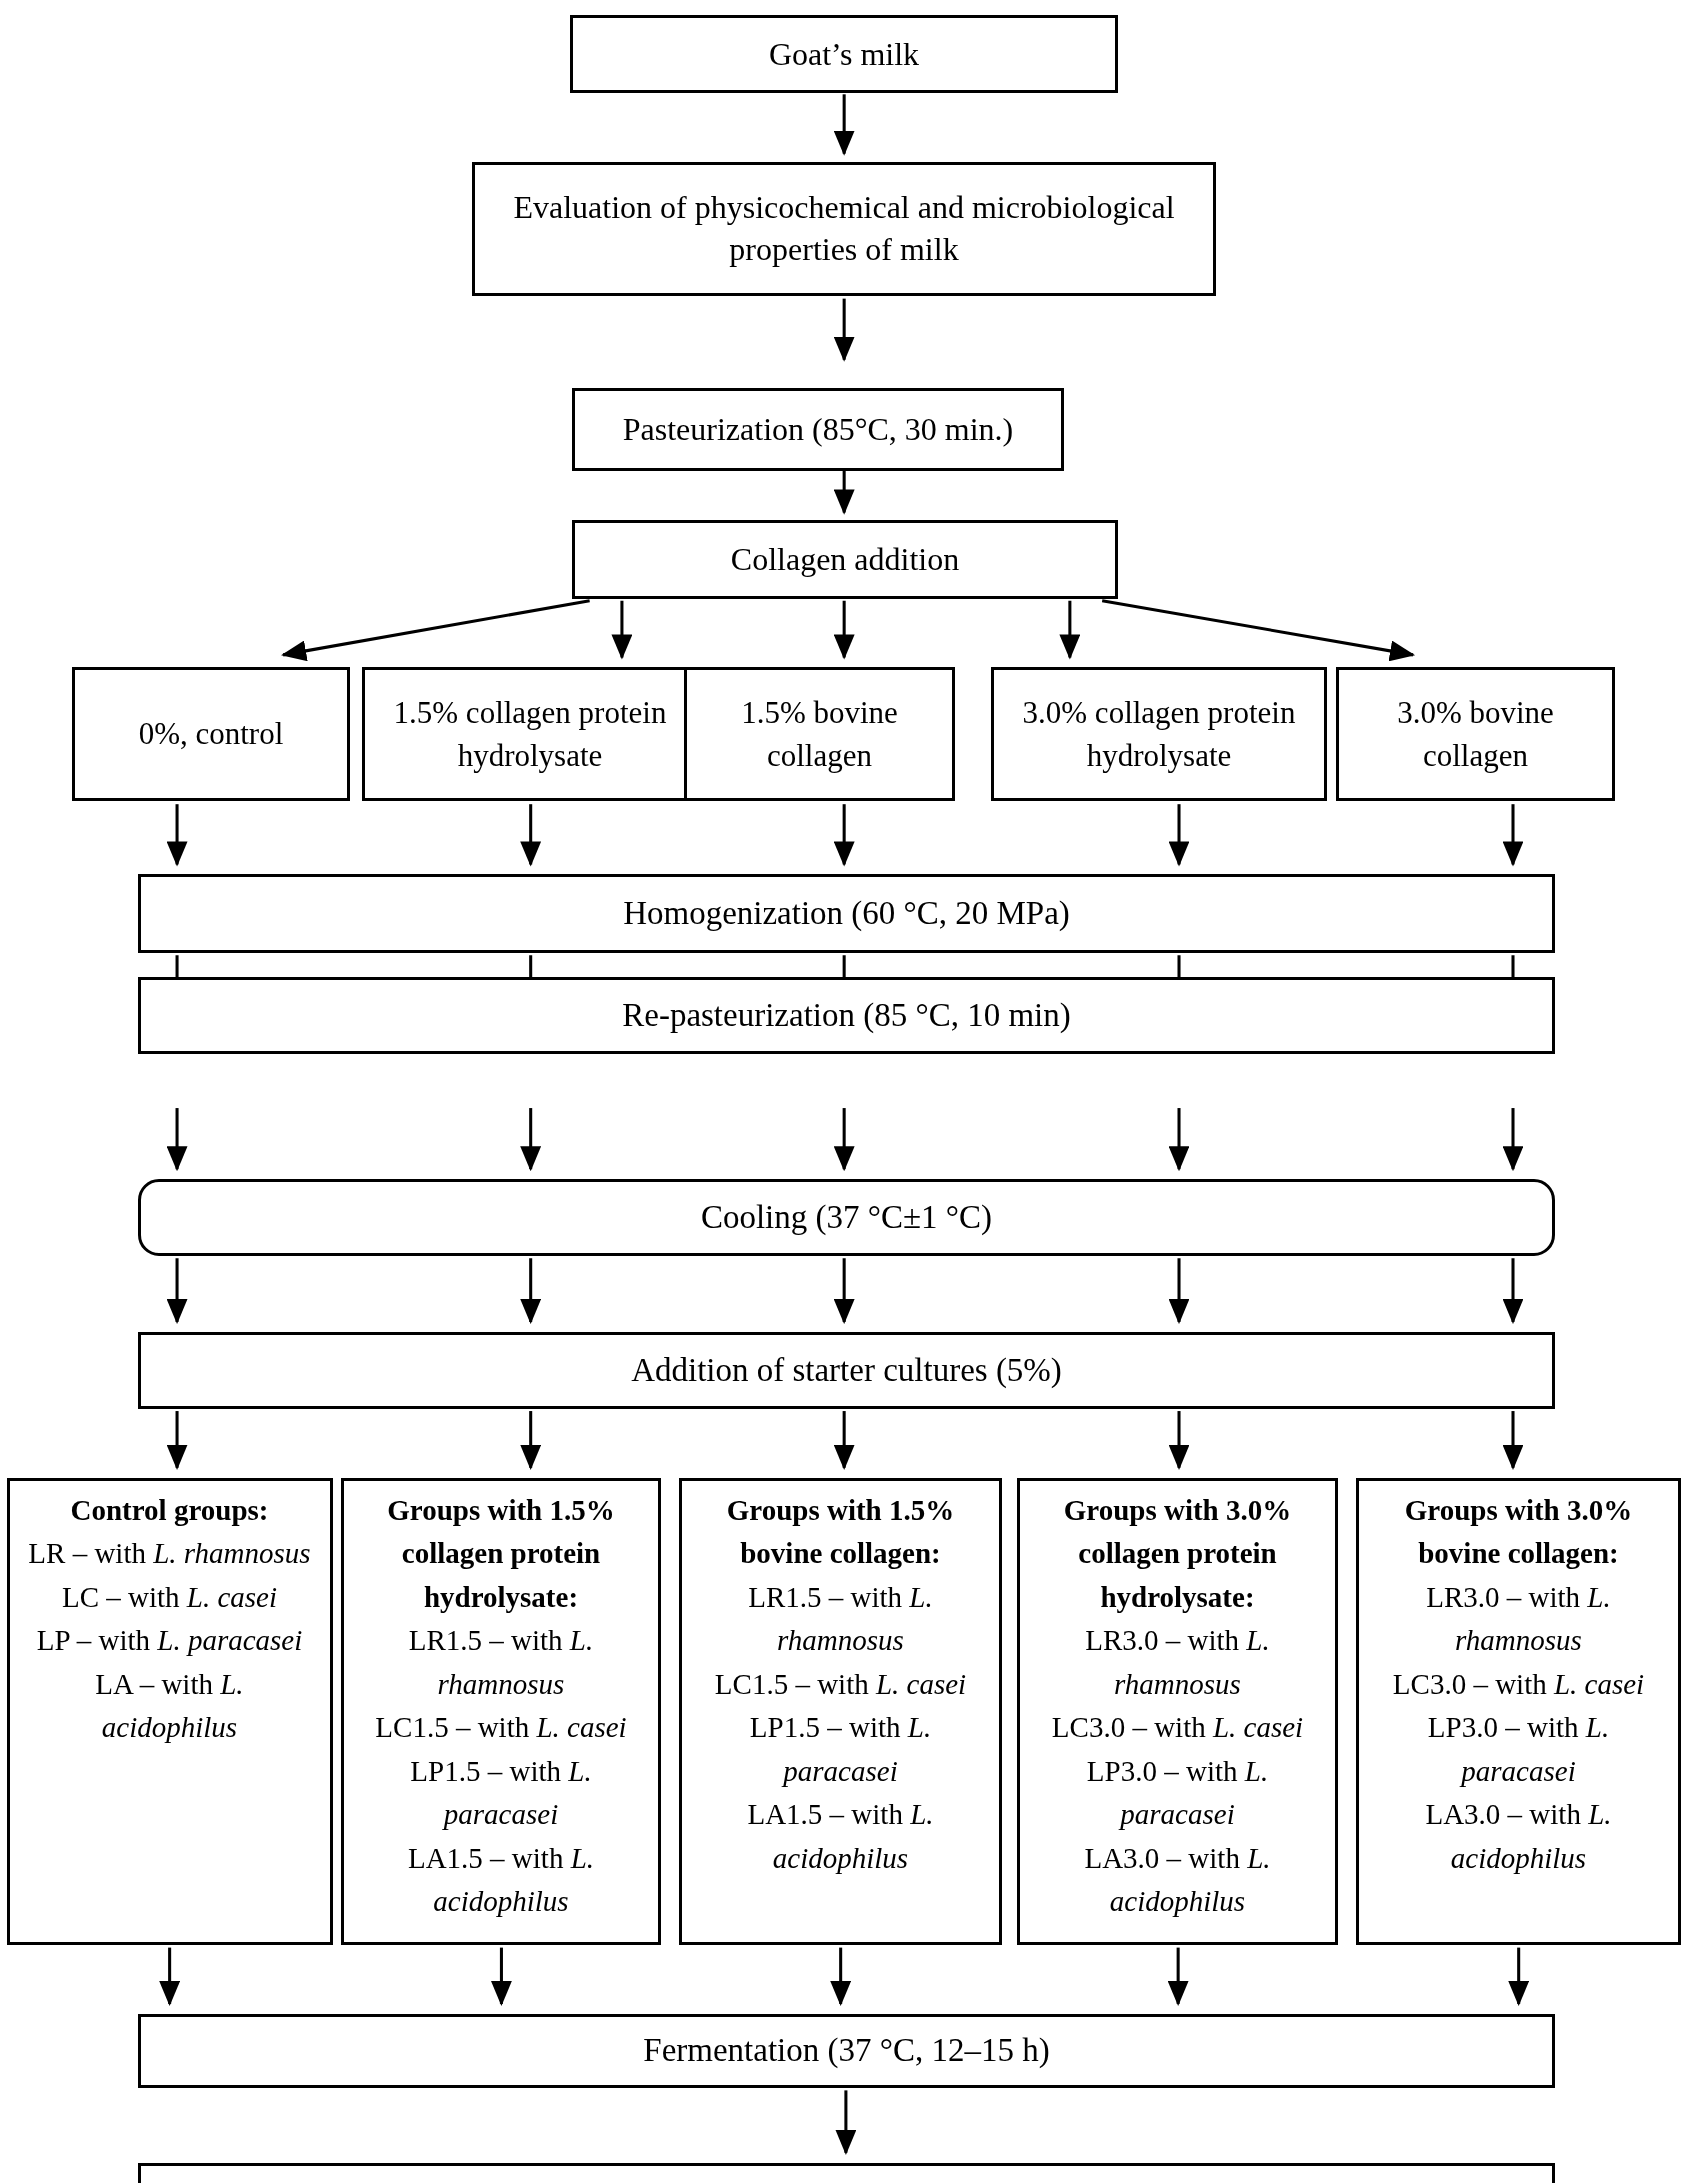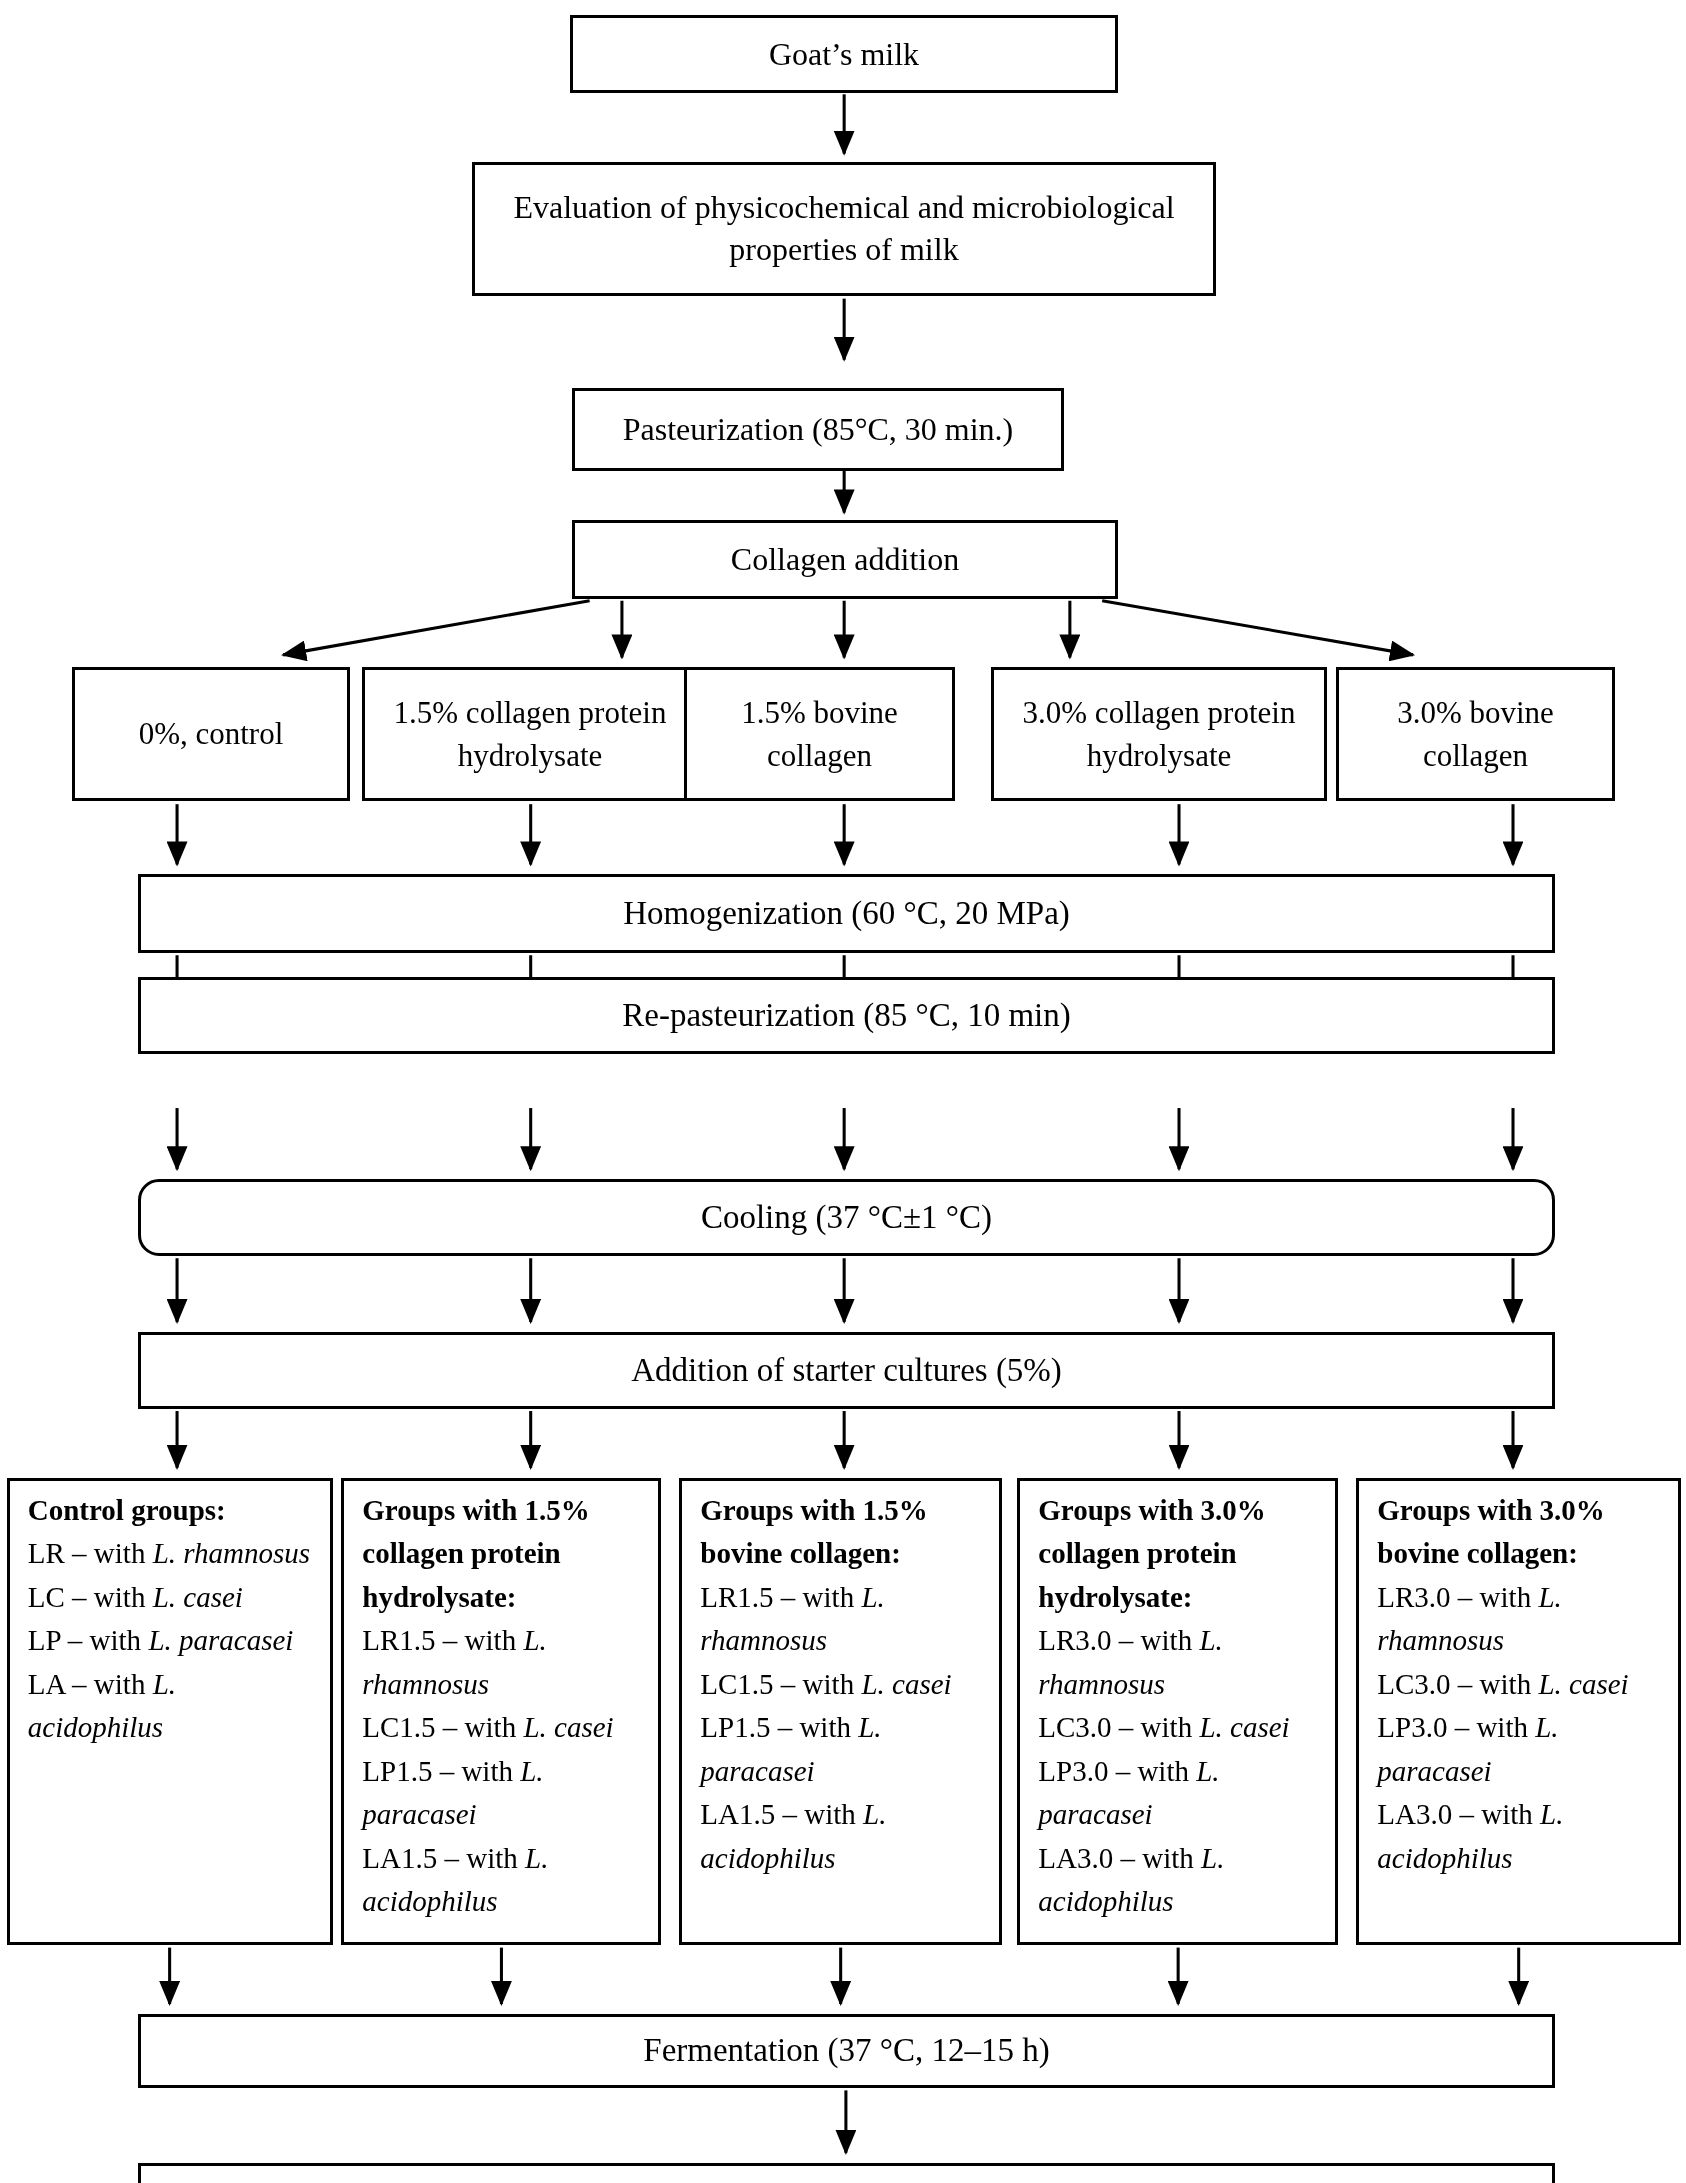--- a/index.html
+++ b/index.html
@@ -51,21 +51,21 @@
     padding:4.4px 26px;
   }
   .group{
     position:absolute;
     box-sizing:border-box;
     border:3.5px solid #000;
     background:#fff;
     font-size:29px;
     line-height:1.5;
     padding:7.9px 18.3px;
-    text-align:left;
+    text-align:center;
     overflow:hidden;
   }
   .g-header{font-weight:bold;}
   .g-item i{font-style:italic;}
   #arrows{
     position:absolute;
     left:0;top:0;
     width:1687px;
     height:2389px;
     z-index:0;

